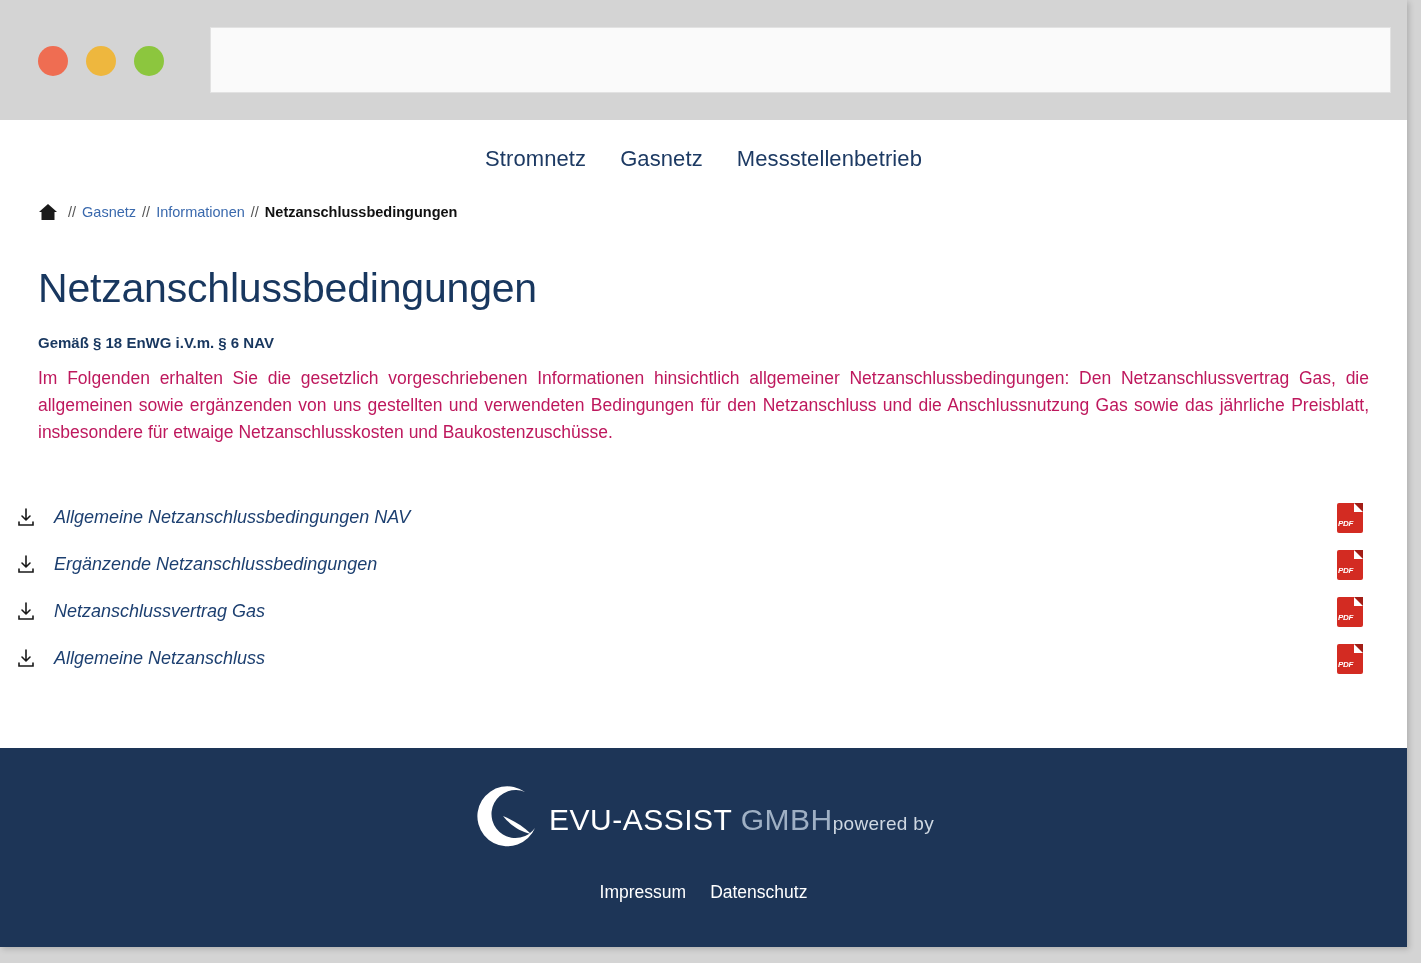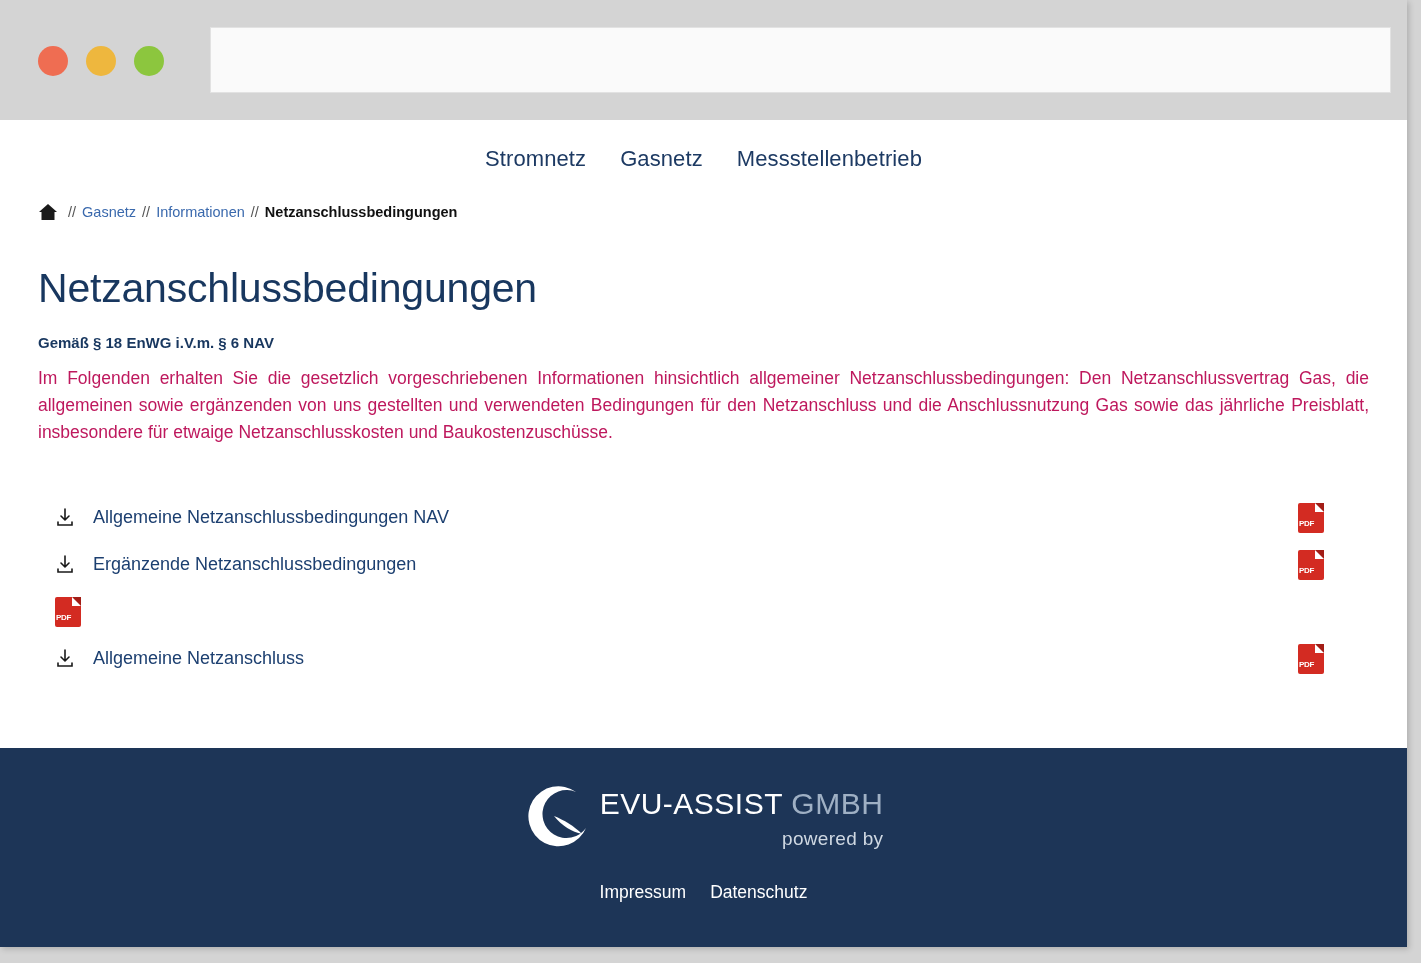--- a/index.html
+++ b/index.html
@@ -100,21 +100,22 @@
   }
   .intro {
     margin: 14px 38px 0 38px;
     font-size: 17.5px;
     line-height: 1.55;
     color: #be185d;
     text-align: justify;
   }
   .downloads {
     margin: 48px 0 0 0;
-    padding: 0 55px;
+    padding: 0 16px;
+    font-style: italic;
   }
   .dl-row {
     display: flex;
     align-items: center;
     height: 47px;
     text-decoration: none;
   }
   .dl-left {
     display: flex;
     align-items: center;
@@ -181,21 +182,21 @@
     align-items: center;
     gap: 8px;
   }
   .logo-mark {
     width: 74px; height: 74px;
     position: relative;
     flex: none;
   }
   .logo-text {
     display: flex;
-    flex-direction: column;
+    flex-direction: row;
     align-items: flex-end;
     margin-left: -6px;
   }
   .logo-main {
     font-size: 30px;
     letter-spacing: 0.5px;
     line-height: 1;
     color: #ffffff;
   }
   .logo-main .gmbh { color: #9fb0c4; }
@@ -289,20 +290,29 @@
           <span class="dl-label">Ergänzende Netzanschlussbedingungen</span>
         </span>
         <span class="pdf-icon">
           <span class="body"></span>
             <span class="fold"></span>
           <span class="txt">PDF</span>
         </span>
       </a>
 
       <a class="dl-row" href="#">
+        <span class="dl-left">
+          <span class="dl-icon">
+            <svg width="20" height="20" viewBox="0 0 20 20" xmlns="http://www.w3.org/2000/svg">
+              <path d="M10 1 L10 11 M6 8 L10 12 L14 8" stroke="#1a1a1a" stroke-width="1.6" fill="none" stroke-linecap="round" stroke-linejoin="round"></path>
+              <path d="M3 14 L3 17 L17 17 L17 14" stroke="#1a1a1a" stroke-width="1.6" fill="none" stroke-linecap="round"></path>
+            </svg>
+          </span>
+          <span class="dl-label">Netzanschlussvertrag Gas</span>
+        </span>
         <span class="pdf-icon">
           <span class="body"></span>
             <span class="fold"></span>
           <span class="txt">PDF</span>
         </span>
       </a>
 
       <a class="dl-row" href="#">
         <span class="dl-left">
           <span class="dl-icon">

